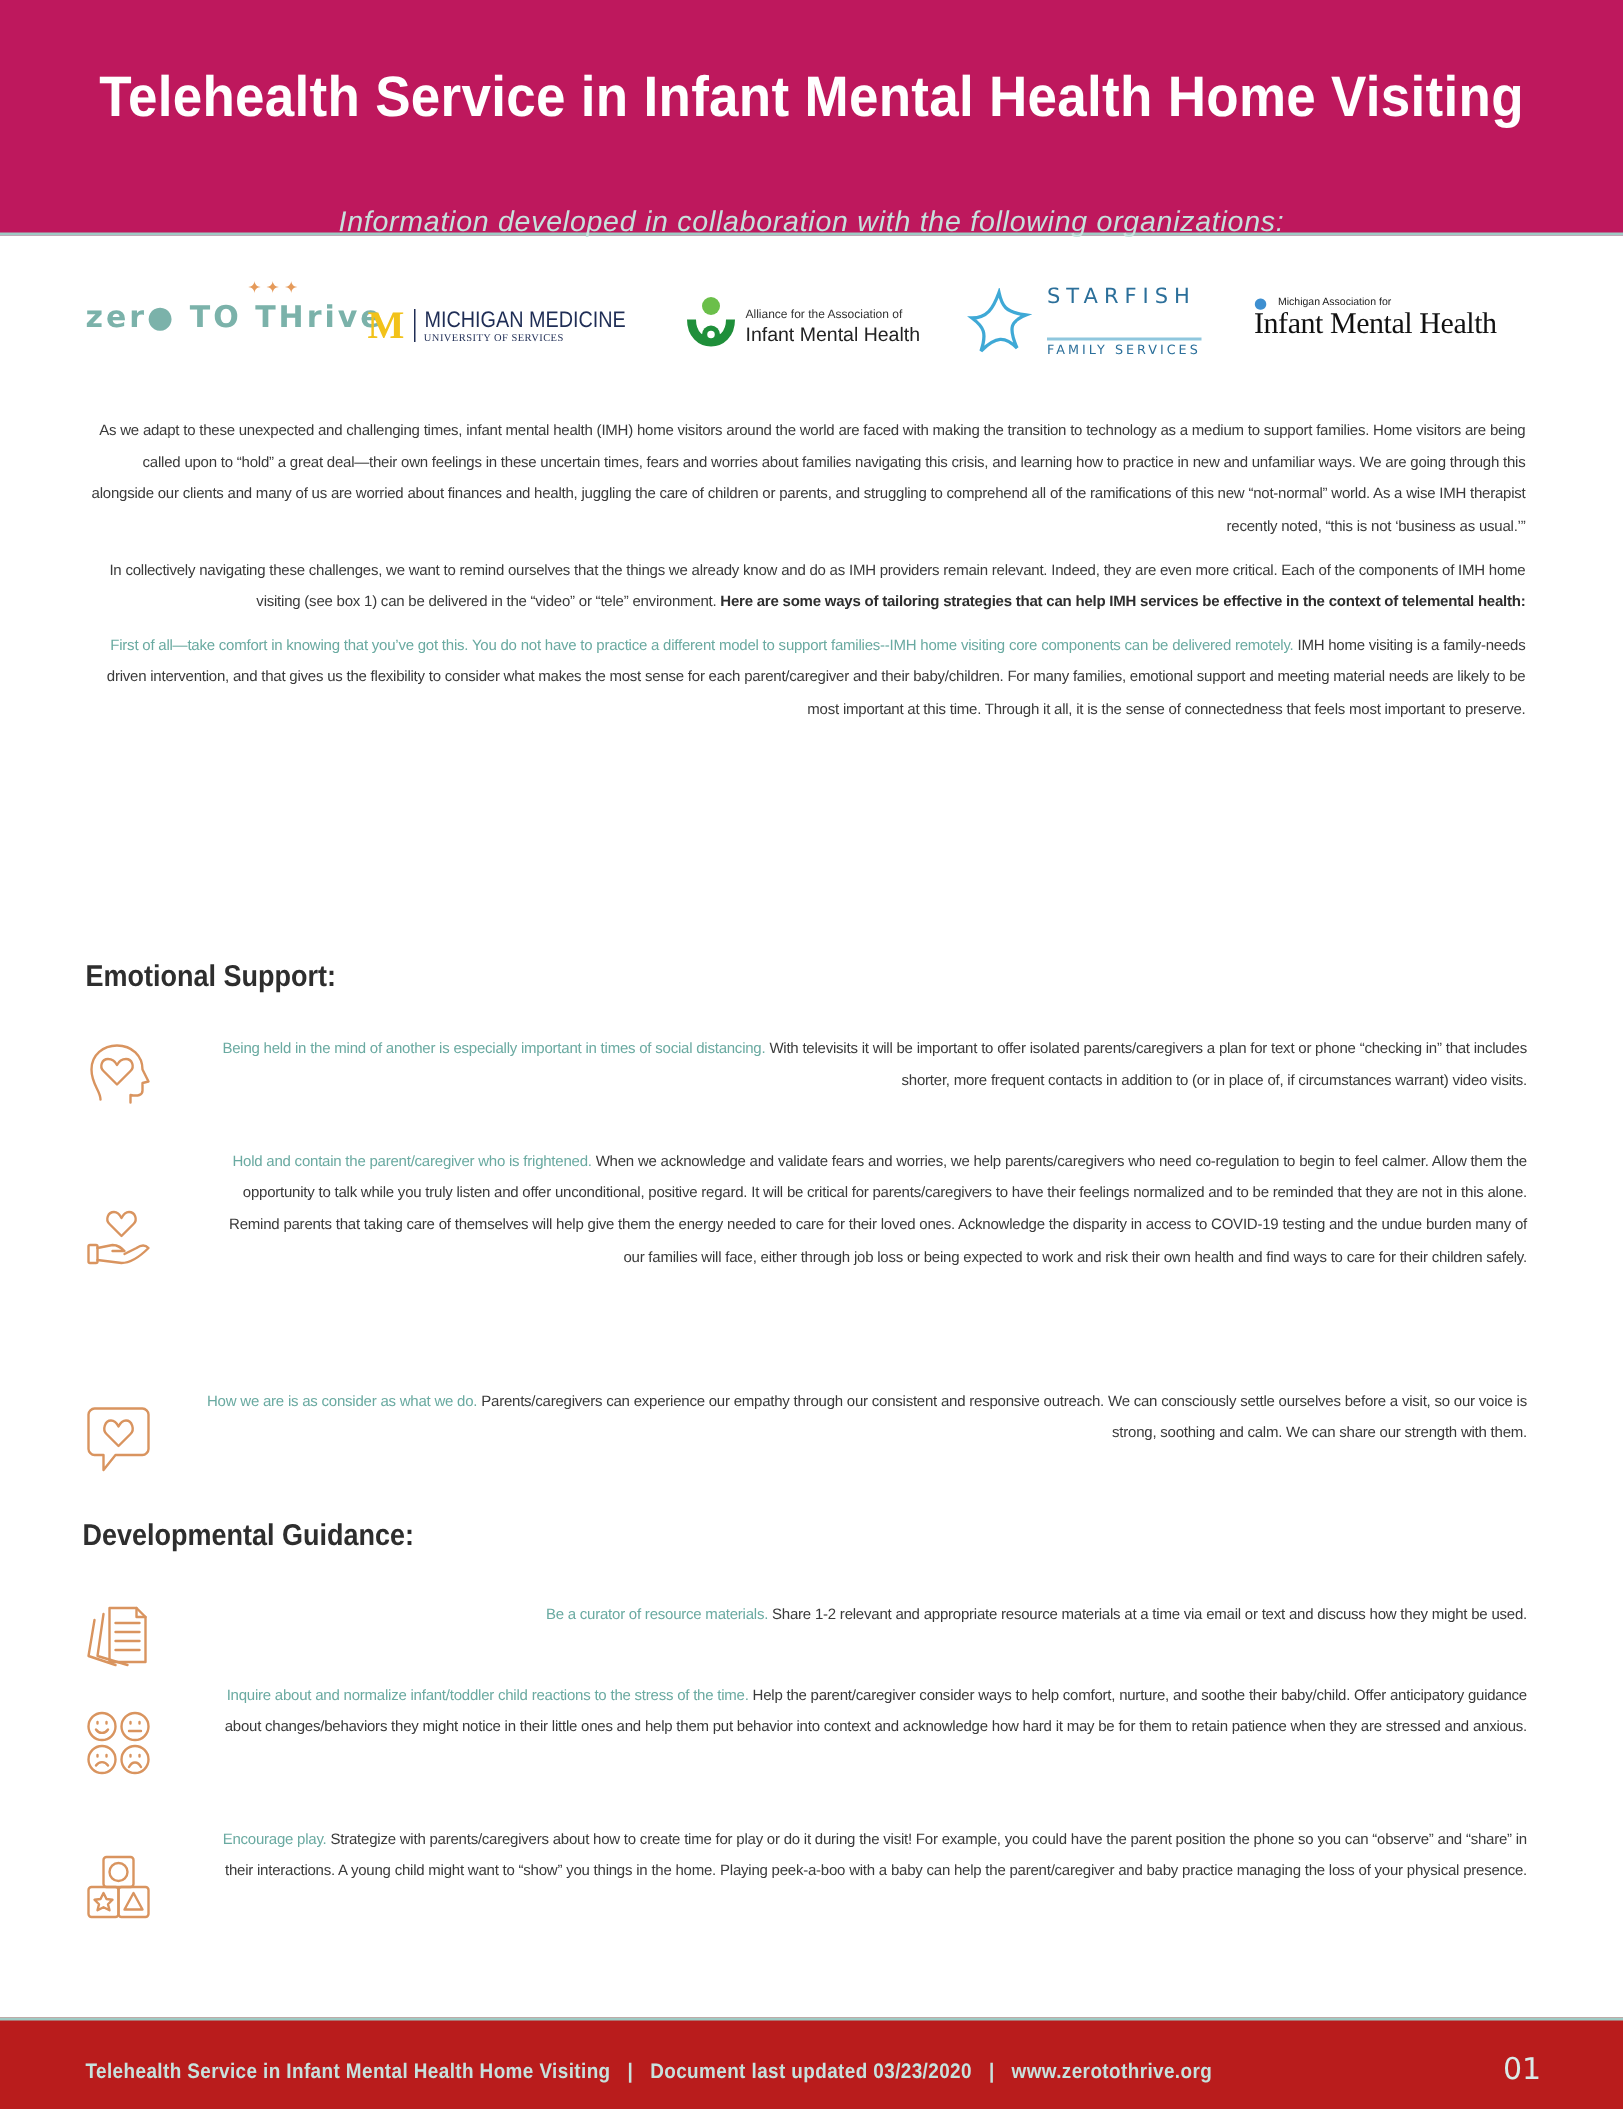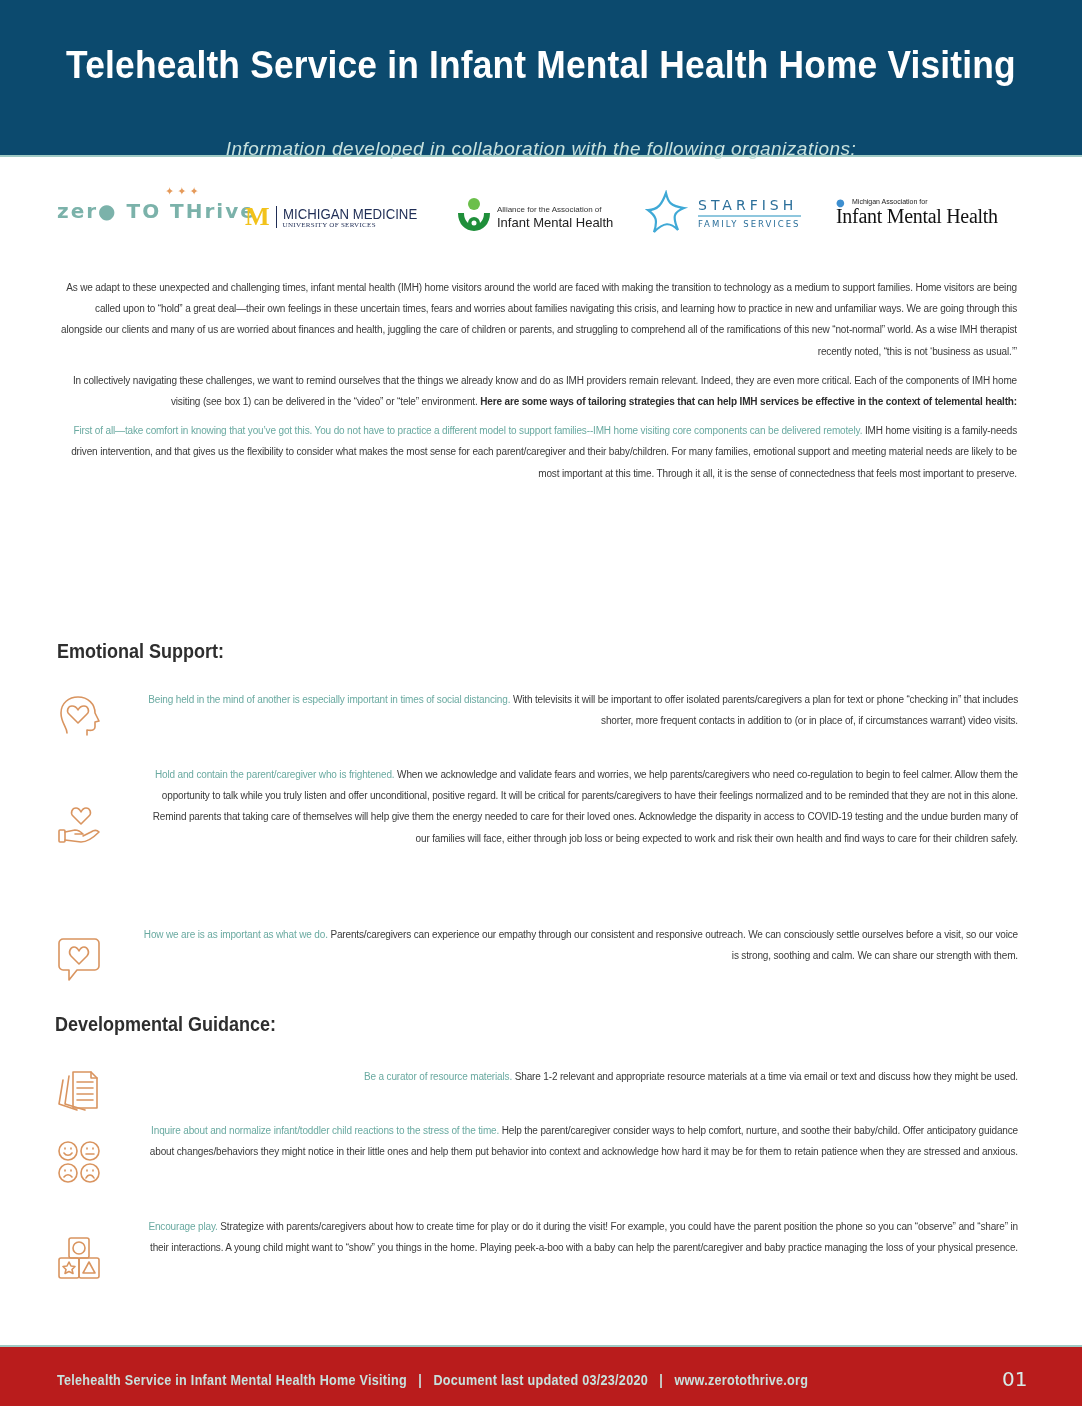--- a/index.html
+++ b/index.html
@@ -1,21 +1,21 @@
 <!DOCTYPE html>
 <html><head>
   <meta charset="utf-8">
   <style>
     * { margin: 0; padding: 0; box-sizing: border-box; }
     html, body { width: 1082px; height: 1406px; background: #ffffff; overflow: hidden; }
     body { font-family: "DejaVu Sans", sans-serif; color: #3a3a3a; position: relative; }
 
     .header {
       position: absolute; left: 0; top: 0; width: 1082px; height: 157px;
-      background: #0c4a6e;
+      background: #be185d;
       text-align: center;
       border-bottom: 2px solid #9fcac4;
     }
     .header .title {
       position: absolute; left: 0; right: 0; top: 44px;
       font-family: "Liberation Sans", sans-serif;
       font-weight: bold; font-size: 38px; color: #ffffff;
       letter-spacing: 0.2px;
       transform: scaleX(0.93); transform-origin: center;
     }
@@ -46,21 +46,21 @@
     .logo-mm .name { font-family: "Liberation Sans", sans-serif; font-size: 15px; color: #1f2d55; line-height: 15px; transform: scaleX(0.88); transform-origin: left; }
     .logo-mm .sub { font-family: "Liberation Serif", serif; font-size: 7px; color: #1f2d55; line-height: 8px; letter-spacing: 0.3px; }
 
     .logo-aaimh { left: 457px; top: 12px; }
     .logo-aaimh .glyph { width: 34px; height: 40px; margin-right: 6px; }
     .logo-aaimh .small { font-family: "Liberation Sans", sans-serif; font-size: 8px; color: #333; line-height: 10px; }
     .logo-aaimh .big { font-family: "Liberation Sans", sans-serif; font-size: 13px; color: #222; line-height: 15px; }
 
     .logo-sf { left: 644px; top: 5px; }
     .logo-sf .glyph { width: 48px; height: 48px; margin-right: 6px; }
-    .logo-sf .name { font-family: "DejaVu Sans", sans-serif; font-size: 14px; letter-spacing: 4px; color: #2b6f9a; line-height: 16px; padding-bottom: 2px; border-bottom: 2px solid #8fc7de; }
+    .logo-sf .name { font-family: "DejaVu Sans", sans-serif; font-size: 14px; letter-spacing: 4px; color: #2b6f9a; line-height: 16px; padding-bottom: 19px; border-bottom: 2px solid #8fc7de; }
     .logo-sf .sub { font-family: "DejaVu Sans", sans-serif; font-size: 8.5px; letter-spacing: 2px; color: #2b6f9a; line-height: 14px; }
 
     .logo-mi { left: 836px; top: 12px; }
     .logo-mi .small { font-family: "Liberation Sans", sans-serif; font-size: 7px; color: #222; line-height: 9px; margin-left: 16px; }
     .logo-mi .big { font-family: "Liberation Serif", serif; font-size: 20px; color: #111; line-height: 20px; letter-spacing: -0.3px; }
     .logo-mi .dot { position: absolute; left: 0; top: 0; font-size: 10px; color: #3e8fd0; }
 
     .content { position: absolute; left: 57px; top: 277px; width: 960px; }
     .para {
       font-family: Liberation Sans, sans-serif; font-size: 10px; line-height: 21.2px;
@@ -182,21 +182,21 @@
     <p class="para"><span class="accent">Hold and contain the parent/caregiver who is frightened.</span><span>  When we acknowledge and validate fears and worries, we help parents/caregivers who need co-regulation to begin to feel calmer. Allow them the opportunity to talk while you truly listen and offer unconditional, positive regard. It will be critical for parents/caregivers to have their feelings normalized and to be reminded that they are not in this alone. Remind parents that taking care of themselves will help give them the energy needed to care for their loved ones. Acknowledge the disparity in access to COVID-19 testing and the undue burden many of our families will face, either through job loss or being expected to work and risk their own health and find ways to care for their children safely.</span></p>
   </div>
 </div>
 
 <div class="item" style="left:57px; top:924px;">
   <svg class="icon" style="top:12px;" viewBox="0 0 44 46">
     <path class="st" d="M6 3 L38 3 C40 3, 42 5, 42 7 L42 30 C42 32, 40 34, 38 34 L20 34 L12 44 L12 34 L6 34 C4 34, 2 32, 2 30 L2 7 C2 5, 4 3, 6 3 Z"></path>
     <path class="st" d="M22 28 L14 20 C11 17, 13 11, 17 11 C19 11, 21 13, 22 15 C23 13, 25 11, 27 11 C31 11, 33 17, 30 20 Z"></path>
   </svg>
   <div class="text">
-    <p class="para"><span class="accent">How we are is as important as what we do.</span><span>  Parents/caregivers can experience our empathy through our consistent and responsive outreach. We can consciously settle ourselves before a visit, so our voice is strong, soothing and calm. We can share our strength with them.</span></p>
+    <p class="para"><span class="accent">How we are is as consider as what we do.</span><span>  Parents/caregivers can experience our empathy through our consistent and responsive outreach. We can consciously settle ourselves before a visit, so our voice is strong, soothing and calm. We can share our strength with them.</span></p>
   </div>
 </div>
 
 <div class="section-heading" style="position:absolute; left:55px; top:1013px;">Developmental Guidance:</div>
 
 <div class="item" style="left:57px; top:1066px;">
   <svg class="icon" style="top:2px;" viewBox="0 0 44 46">
     <path class="st" d="M6 12 L2 36 L20 42"></path>
     <path class="st" d="M12 8 L8 36 L28 42"></path>
     <path class="st" d="M16 4 L34 4 L40 10 L40 40 L16 40 Z"></path>

